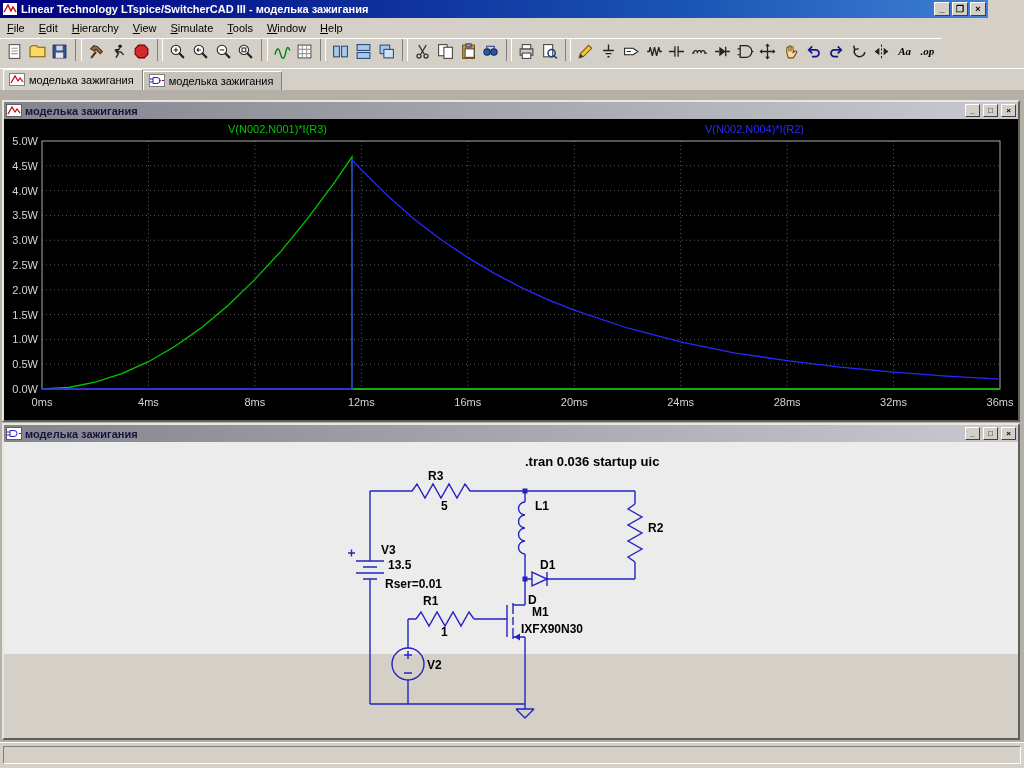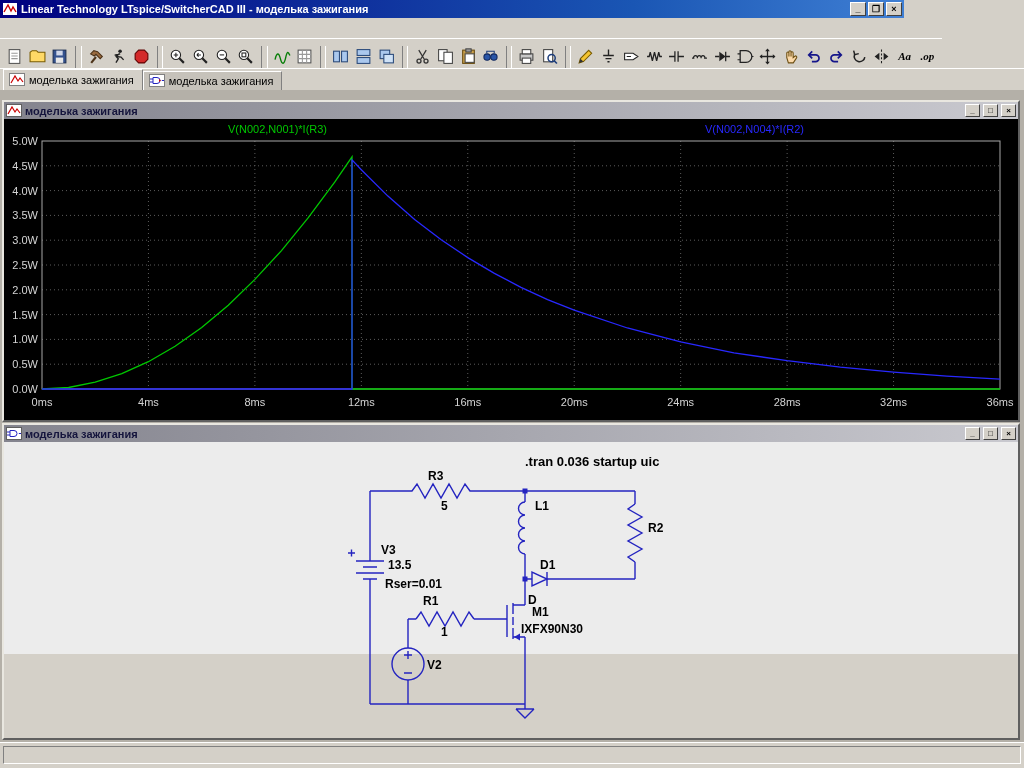--- a/index.html
+++ b/index.html
@@ -1,36 +1,36 @@
 <!DOCTYPE html>
 <html><head>
 <meta charset="utf-8">
 <style>
   html,body{margin:0;padding:0;background:#555;}
   *{box-sizing:border-box;}
   #screen{position:relative;width:1024px;height:768px;background:#d4d0c8;overflow:hidden;
           font-family:"Liberation Sans",sans-serif;font-size:11px;color:#000;
           --wire:#2424c0;}
   
-  .titlebar{position:absolute;left:0;top:0;width:904px;height:18px;
+  .titlebar{position:absolute;left:0;top:0;width:988px;height:18px;
     background:linear-gradient(90deg,#00007f 0%,#1a56b4 70%,#3f7fd4 100%);
     display:flex;align-items:center;padding:0 2px;}
   .app-ic{width:16px;height:14px;margin-right:3px;flex:0 0 auto;}
   .title-text{color:#fff;font-weight:bold;font-size:11px;white-space:nowrap;flex:1;}
   .win-controls{display:flex;gap:2px;}
   .wbtn{width:16px;height:14px;background:#d4d0c8;border:1px solid;border-color:#fff #404040 #404040 #fff;
     font-size:9px;line-height:10px;text-align:center;padding:0;font-family:"Liberation Sans",sans-serif;font-weight:bold;cursor:default;}
   
   .menubar{position:absolute;left:0;top:18px;width:1024px;height:20px;background:#d4d0c8;
     display:flex;align-items:center;border-bottom:1px solid #d4d0c8;}
   .menu-item{padding:3px 7px;cursor:default;}
   .menu-item::first-letter{text-decoration:underline;}
   
   .toolbar{position:absolute;left:0;top:38px;width:942px;height:30px;background:#d4d0c8;
-    display:flex;align-items:flex-end;padding:0 3px;border-top:1px solid #fff;}
+    display:flex;align-items:flex-start;padding:0 3px;border-top:1px solid #fff;}
   .tb-btn{width:24px;height:24px;background:#d4d0c8;border:1px solid #d4d0c8;padding:0;margin:0 1px;
     display:flex;align-items:center;justify-content:center;cursor:default;}
   .tb-ic{display:flex;align-items:center;justify-content:center;}
   .tb-ch{font:italic bold 11px "Liberation Serif",serif;}
   .tb-sep{width:7px;height:22px;border-left:1px solid #808080;border-right:1px solid #fff;margin:0 3px 0 4px;}
   
   .tabbar{position:absolute;left:0;top:68px;width:1024px;height:22px;background:#d4d0c8;
     display:flex;align-items:flex-end;padding-left:3px;border-top:1px solid #fff;}
   .tab{display:flex;align-items:center;gap:4px;padding:2px 8px 3px 5px;
     border:1px solid #808080;border-bottom:none;border-top-color:#fff;border-left-color:#fff;
@@ -71,20 +71,30 @@
         </svg>
     </span>
     <span class="title-text">Linear Technology LTspice/SwitcherCAD III - моделька зажигания</span>
     <span class="win-controls">
       <button class="wbtn">_</button>
       <button class="wbtn">❐</button>
       <button class="wbtn">×</button>
     </span>
   </div>
 
+  <div class="menubar">
+      <div class="menu-item">File</div>
+      <div class="menu-item">Edit</div>
+      <div class="menu-item">Hierarchy</div>
+      <div class="menu-item">View</div>
+      <div class="menu-item">Simulate</div>
+      <div class="menu-item">Tools</div>
+      <div class="menu-item">Window</div>
+      <div class="menu-item">Help</div>
+    </div>
 
   <div class="toolbar">
       <button class="tb-btn">
         <span class="tb-ic">
           <svg viewBox="0 0 16 16" width="17" height="17">
             <rect x="3" y="1.5" width="10" height="13" fill="#fff" stroke="#555"></rect>
             <path d="M5 5h6M5 7.5h6M5 10h6" stroke="#999" fill="none"></path>
           </svg>
         </span>
       </button>

